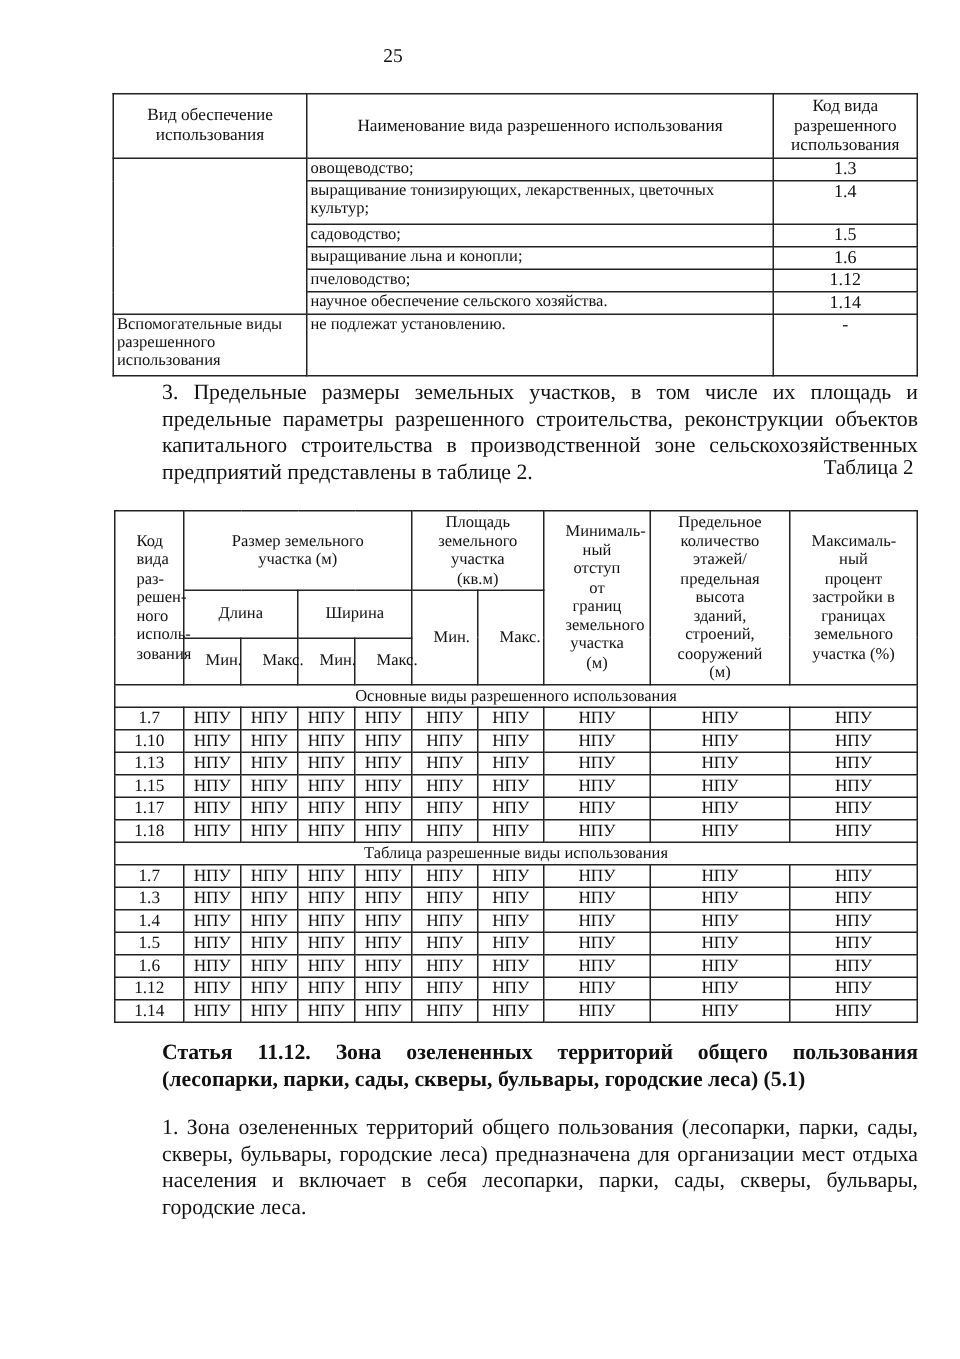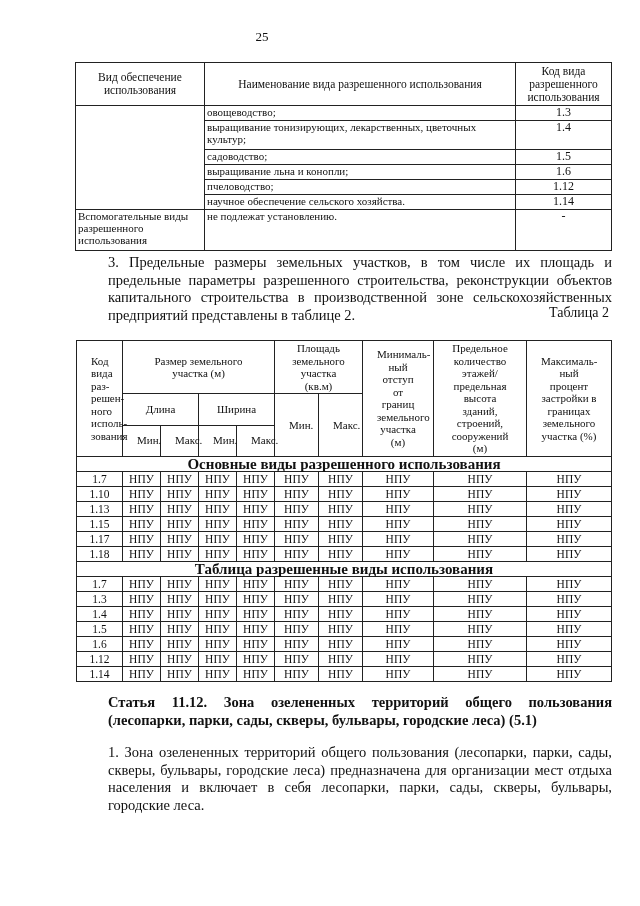--- a/index.html
+++ b/index.html
@@ -12,21 +12,21 @@
   #t1 th { text-align:center; vertical-align:middle; height:42px; font-size:11.5px; line-height:13px; }
   #t1 td.code { text-align:center; font-size:12px; }
   #t1 td { height:14px; }
   .para { position:absolute; font-size:14.5px; line-height:17.5px; text-align:justify; text-align-last:left; }
   .para .ind { padding-left:33px; }
   #p3 { left:75px; top:254px; width:537px; }
   .tcap { position:absolute; right:31px; top:305px; font-size:14px; }
   #t2 { left:76px; top:340px; width:535px; font-size:11px; }
   #t2 th { text-align:center; vertical-align:middle; font-size:11px; line-height:12.5px; padding:1px 14px; }
   #t2 td { text-align:center; font-size:11.5px; height:14px; line-height:14px; padding:0; vertical-align:middle; }
-  #t2 td.sec { font-size:15px;font-weight:bold; }
+  #t2 td.sec { font-size:11px; }
   #art { left:75px; top:693px; width:537px; font-weight:bold; font-size:14.5px; line-height:18px; }
   #p1 { left:75px; top:744px; width:537px; }
 </style>
 </head>
 <body>
 
 <div class="page-num">25</div>
 
 <table id="t1">
   <colgroup>

